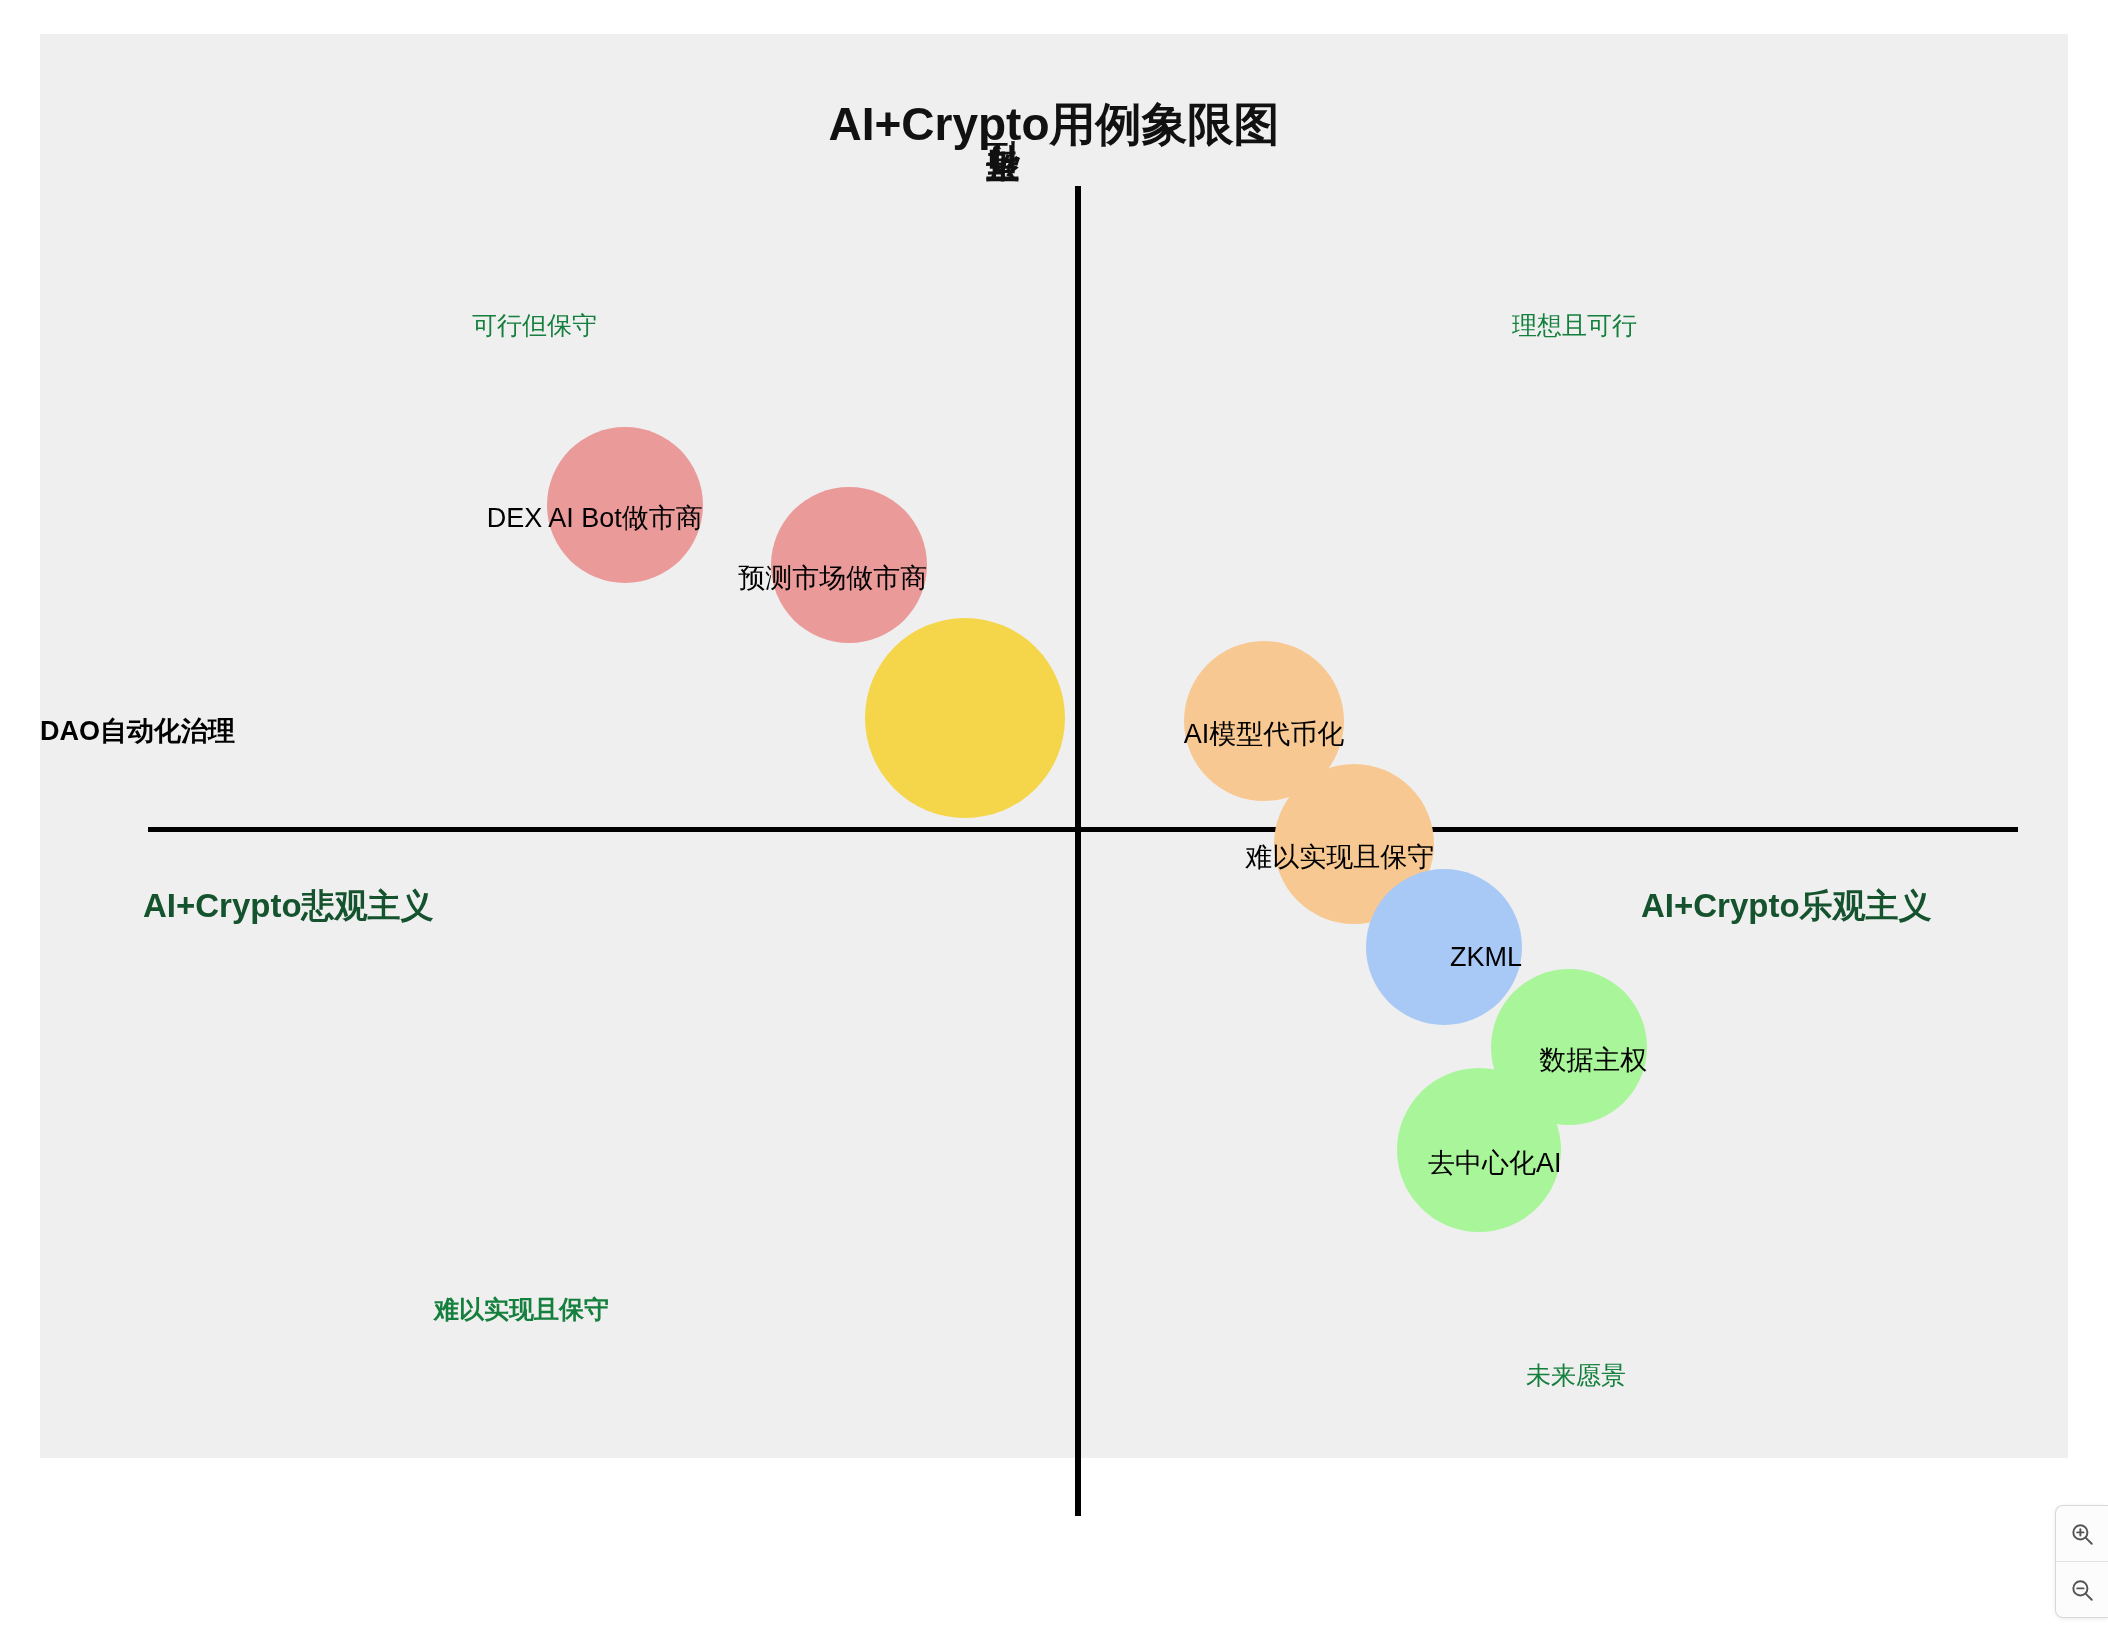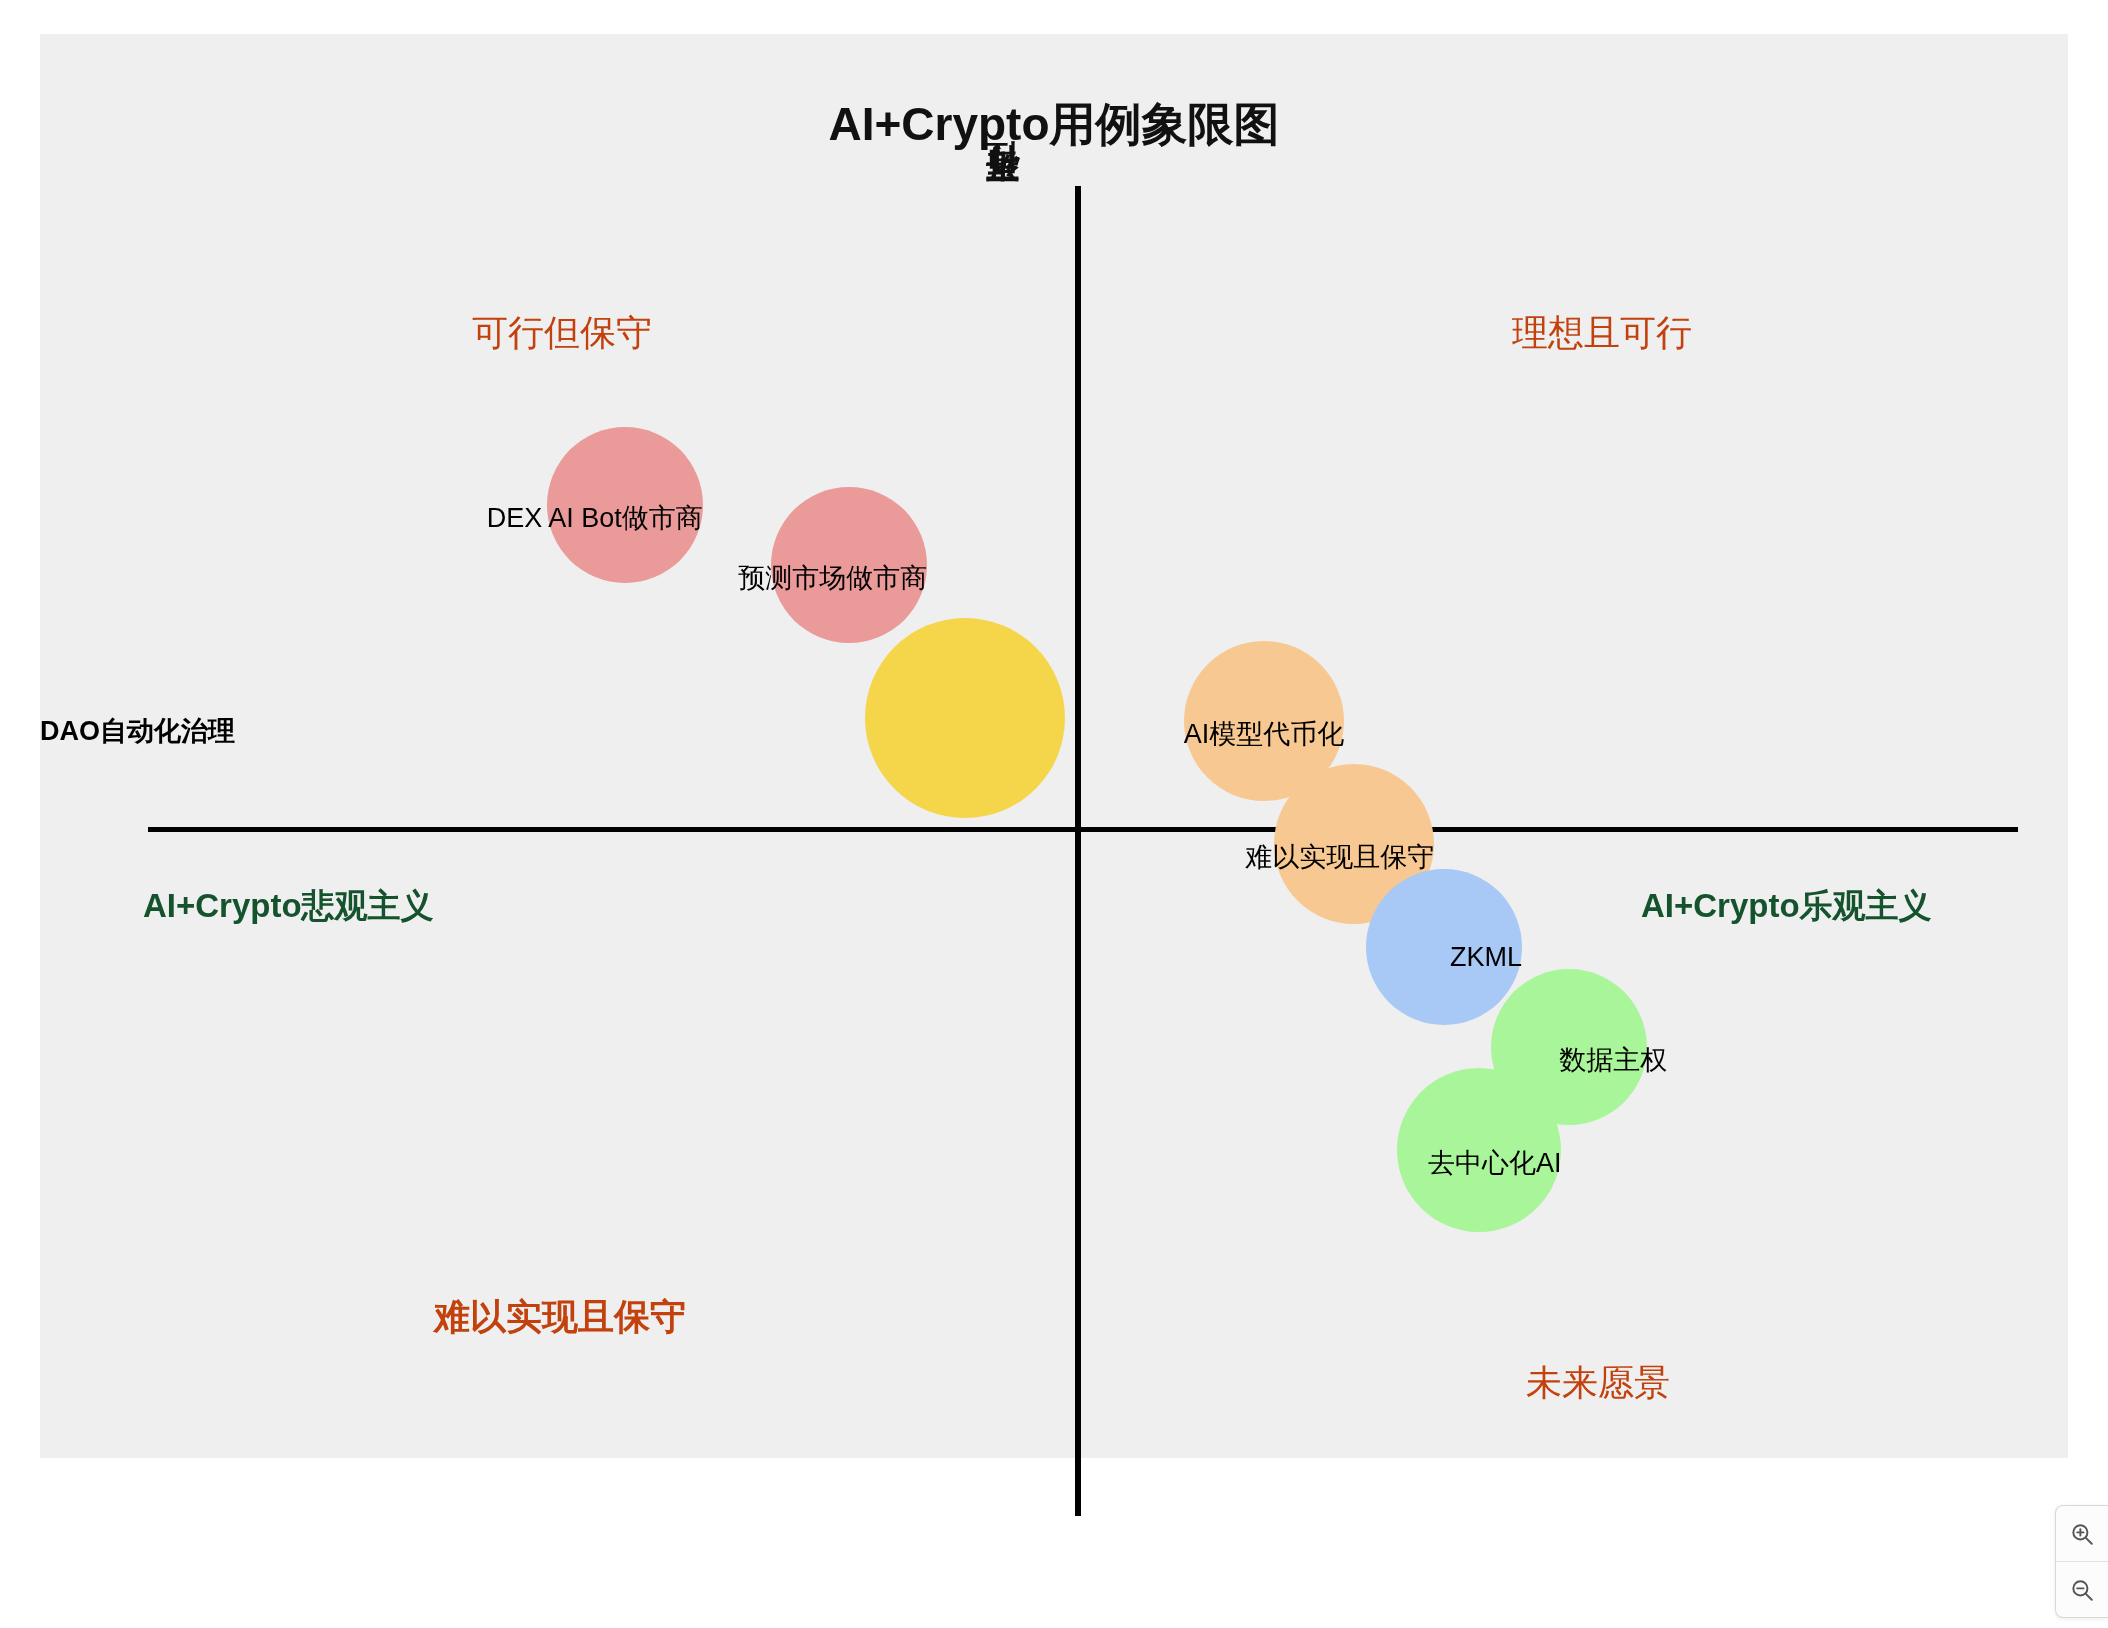--- a/index.html
+++ b/index.html
@@ -71,22 +71,22 @@
     font-weight: bold;
     color: #111111;
     writing-mode: vertical-rl;
     text-orientation: upright;
     letter-spacing: 2px;
     transform: rotate(180deg);
   }
   
   .quad-label {
     position: absolute;
-    font-size: 36px;
-    color: #c2410c;
+    font-size: 25px;
+    color: #15803d;
     white-space: nowrap;
   }
   #quad-tl { left: 432px;  top: 275px; }
   #quad-tr { left: 1472px; top: 275px; }
   #quad-bl { left: 394px;  top: 1259px; font-weight: bold; }
   #quad-br { left: 1486px; top: 1325px; }
   
   .bubble {
     position: absolute;
     border-radius: 50%;
@@ -149,21 +149,21 @@
         <div class="bubble-label" style="top: 510.05px; left: 0px; width: 887.25px; text-align: right; padding-right: 16px;">预测市场做市商</div>
         <div class="bubble" style="left: 825.19px; top: 584px; width: 200px; height: 200px; background: rgb(245, 213, 74);"></div>
         <div class="bubble-label bold" style="top: 663px; left: 0px; width: 1025.19px; text-align: left; padding-right: 0px;">DAO自动化治理</div>
         <div class="bubble" style="left: 1144.39px; top: 606.66px; width: 160px; height: 160px; background: rgb(248, 200, 146);"></div>
         <div class="bubble-label" style="top: 665.66px; left: 0px; width: 1304.39px; text-align: right; padding-right: 0px;">AI模型代币化</div>
         <div class="bubble" style="left: 1234.15px; top: 730.35px; width: 160px; height: 160px; background: rgb(248, 200, 146);"></div>
         <div class="bubble-label" style="top: 789.35px; left: 0px; width: 1394.15px; text-align: right; padding-right: 0px;">难以实现且保守</div>
         <div class="bubble" style="left: 1325.91px; top: 834.76px; width: 156px; height: 156px; background: rgb(168, 200, 245);"></div>
         <div class="bubble-label" style="top: 891.76px; left: 0px; width: 1481.91px; text-align: right; padding-right: 7px;">ZKML</div>
         <div class="bubble" style="left: 1451.2px; top: 934.51px; width: 156px; height: 156px; background: rgb(169, 245, 154);"></div>
-        <div class="bubble-label" style="top: 991.51px; left: 0px; width: 1607.2px; text-align: right; padding-right: 0px; padding-left: 20px;">数据主权</div>
+        <div class="bubble-label" style="top: 991.51px; left: 0px; width: 1607.2px; text-align: right; padding-right: 0px;">数据主权</div>
         <div class="bubble" style="left: 1357.44px; top: 1034.25px; width: 164px; height: 164px; background: rgb(169, 245, 154);"></div>
         <div class="bubble-label" style="top: 1095.25px; left: 0px; width: 1521.44px; text-align: right; padding-right: 0px;">去中心化AI</div>
       </div>
 
   </div>
 
   <div id="zoom-controls">
     <div class="zoom-btn">
       <svg width="26" height="26" viewBox="0 0 24 24" fill="none" stroke="#555" stroke-width="1.8">
         <circle cx="10.5" cy="10.5" r="6.5"></circle>

